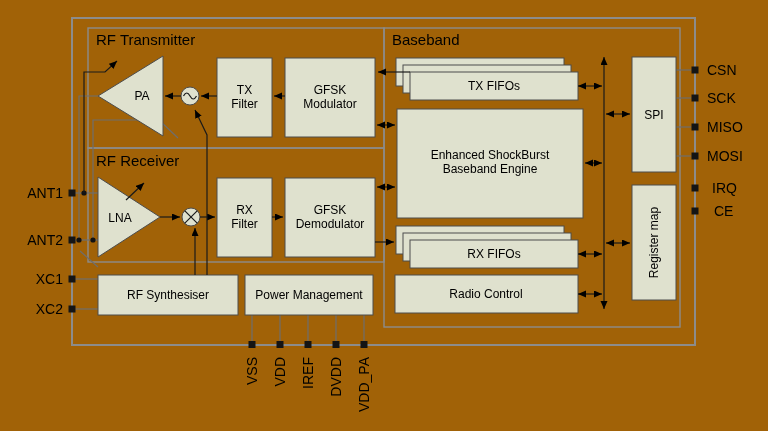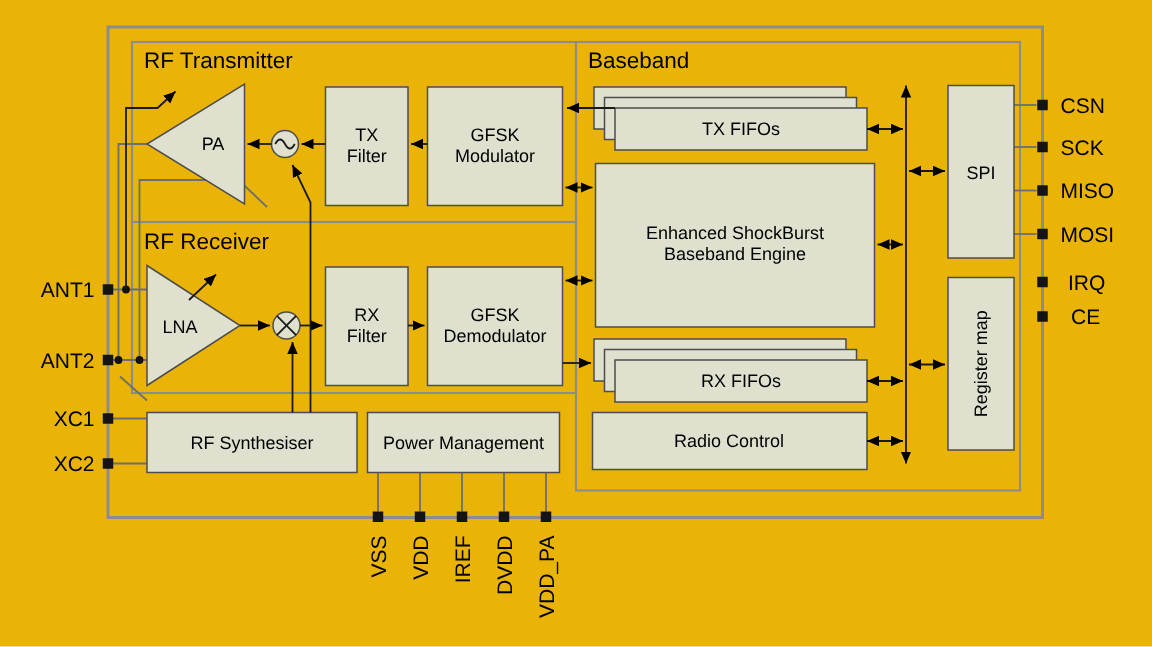--- a/index.html
+++ b/index.html
@@ -1,16 +1,16 @@
 <!DOCTYPE html>
 <html><head>
 <meta charset="utf-8">
 <style>
   html,body{margin:0;padding:0;background:#ffffff;}
-  .stage{position:relative;width:768px;height:431px;background:#eab308;overflow:hidden;
+  .stage{position:relative;width:768px;height:431px;background:#a16207;overflow:hidden;
          font-family:"Liberation Sans",sans-serif;}
   svg{display:block;}
   
   .chip      {fill:none;stroke:#8c8c8c;stroke-width:2;}
   .section   {fill:none;stroke:#8c8c8c;stroke-width:1.4;}
   .blk       {fill:#dfe1ce;stroke:#4d4d4d;stroke-width:1;}
   .wire      {fill:none;stroke:#6e6e6e;stroke-width:1.2;}
   .sig       {fill:none;stroke:#1a1a1a;stroke-width:1.2;}
   .dot       {fill:#111111;}
   .pin       {fill:#141414;stroke:none;}

